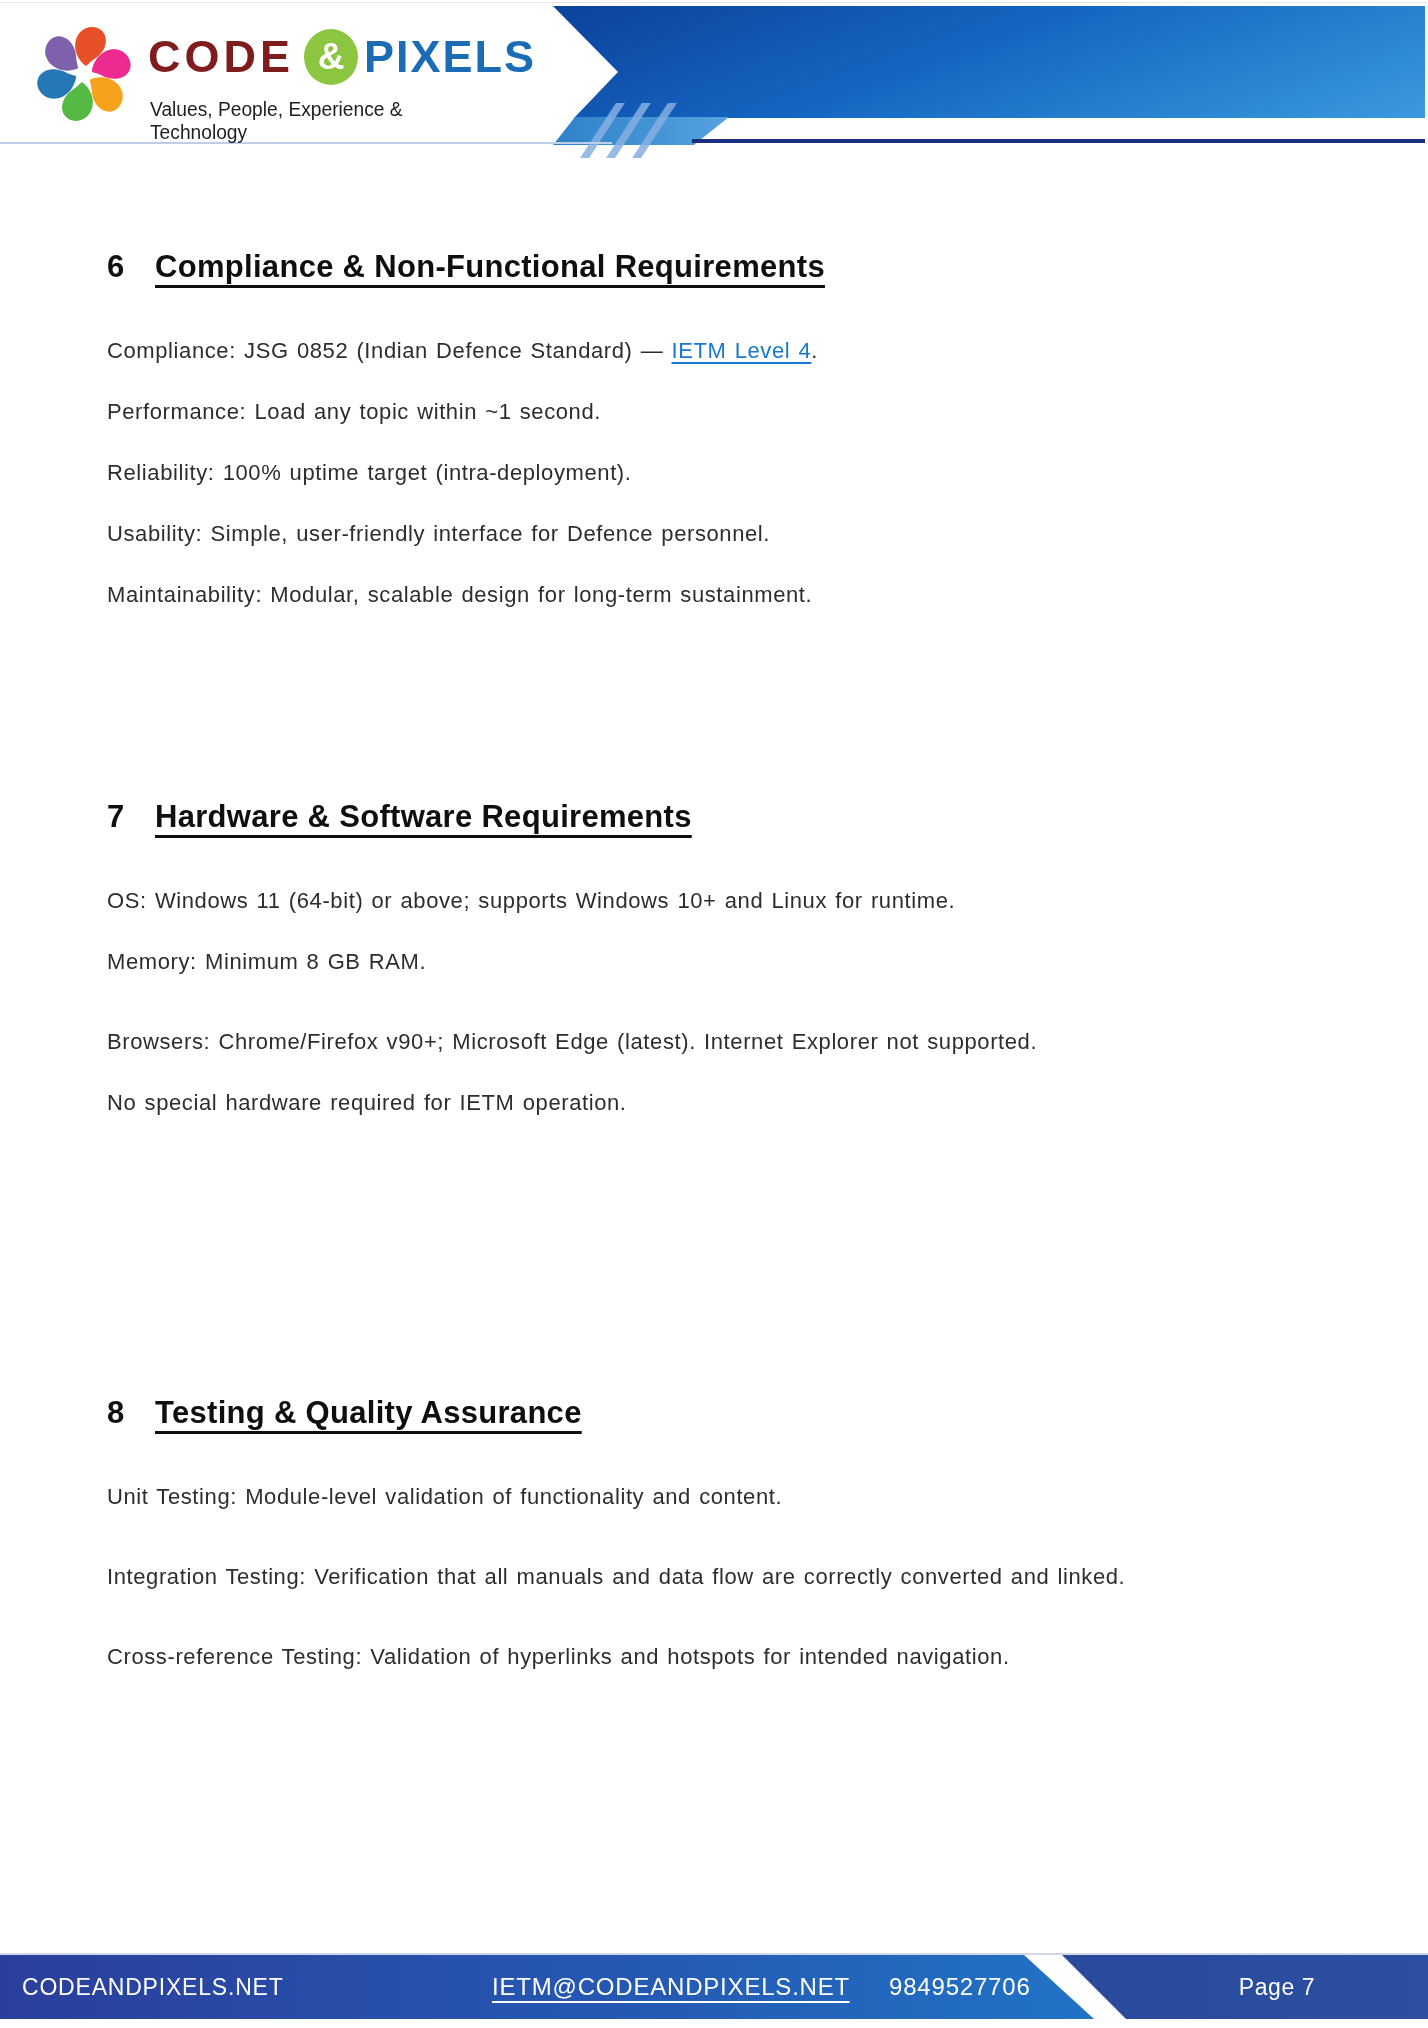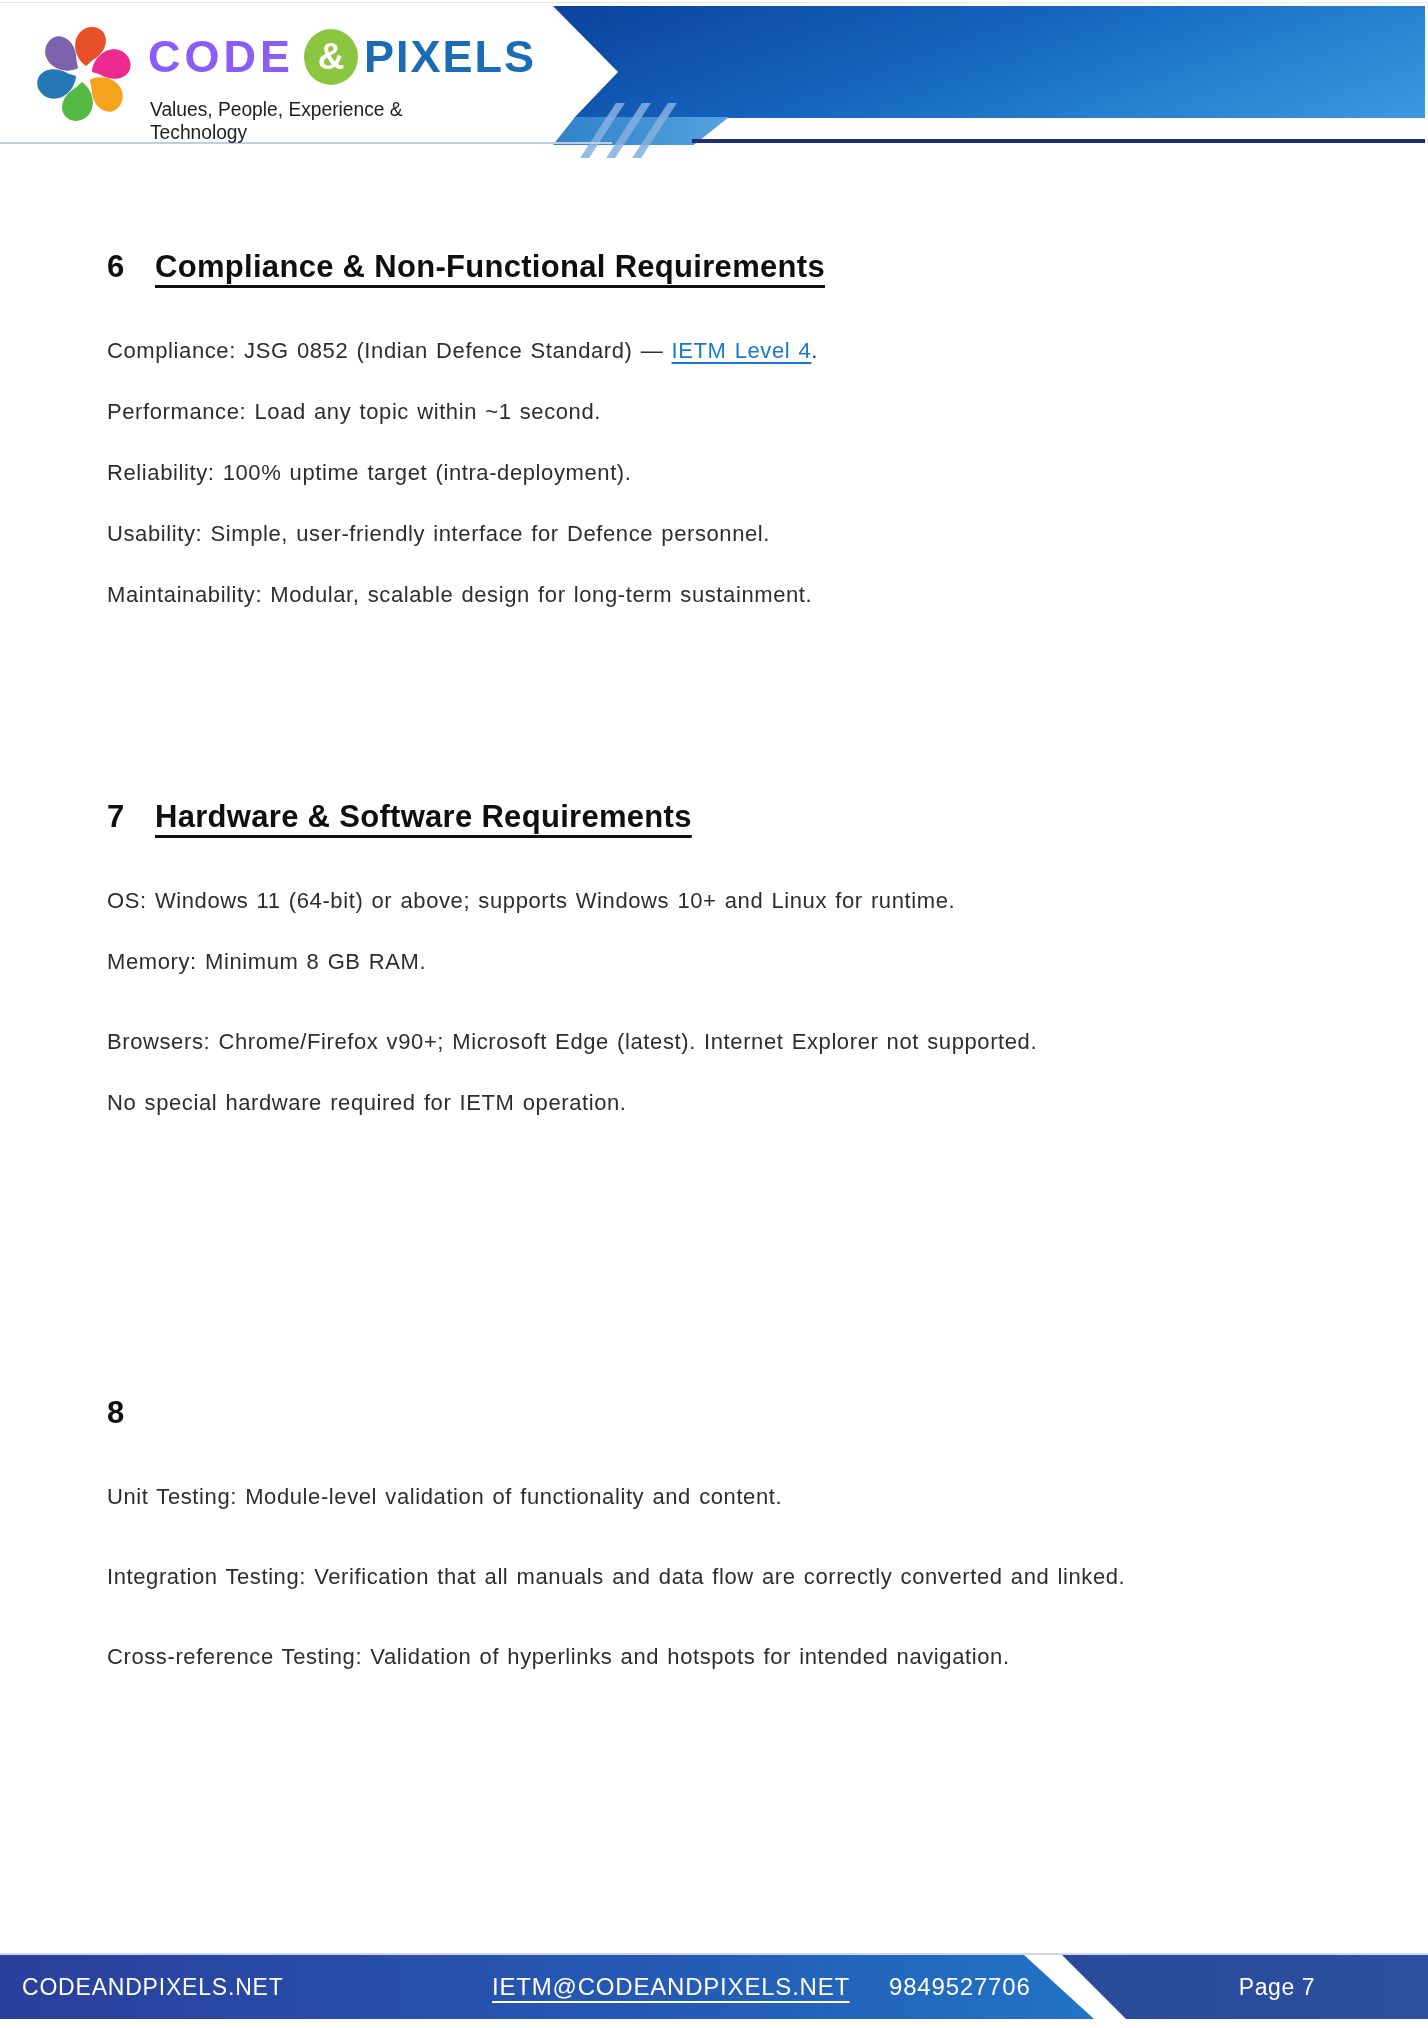--- a/index.html
+++ b/index.html
@@ -10,21 +10,21 @@
     font-family:"Liberation Sans","DejaVu Sans",sans-serif;
     color:#2d2d2d;
   }
   
   .header { position:relative; width:100%; height:150px; }
   .top-hairline { position:absolute; top:2px; left:0; right:0; height:1px; background:#e7e7e7; }
 
   .logo-block { position:absolute; left:28px; top:10px; width:470px; height:128px; }
   .pinwheel { position:absolute; left:2px; top:10px; width:108px; height:108px; }
   .wordmark { position:absolute; left:120px; top:18px; height:58px; white-space:nowrap; display:flex; align-items:center; }
-  .brand-code { font-size:45px; font-weight:600; letter-spacing:4px; color:#8b5cf6; }
+  .brand-code { font-size:45px; font-weight:600; letter-spacing:4px; color:#7f1d1d; }
   .amp-circle {
     display:inline-flex; align-items:center; justify-content:center;
     width:54px; height:56px; border-radius:50%;
     background:#8cc540; color:#ffffff; font-size:37px; font-weight:700;
     margin:0 6px 0 10px;
   }
   .brand-pixels { font-size:45px; font-weight:800; letter-spacing:2px; color:#1a6cb5; }
   .tagline { position:absolute; left:122px; top:88px; font-size:20px; font-weight:500; color:#1e1e1e; letter-spacing:0px; transform:scaleX(.96); transform-origin:left; }
 
   .banner {
@@ -135,20 +135,21 @@
       <span class="num">7</span>
       <span class="title">Hardware &amp; Software Requirements</span>
     </h2>
     <p class="body-par">OS: Windows 11 (64-bit) or above; supports Windows 10+ and Linux for runtime.</p>
     <p class="body-par">Memory: Minimum 8 GB RAM.</p>
     <p class="body-par justify">Browsers: Chrome/Firefox v90+; Microsoft Edge (latest). Internet Explorer not supported.</p>
     <p class="body-par">No special hardware required for IETM operation.</p>
 
     <h2 class="section-heading mt-xl">
       <span class="num">8</span>
+      <span class="title">Testing &amp; Quality Assurance</span>
     </h2>
     <p class="body-par">Unit Testing: Module-level validation of functionality and content.</p>
     <p class="body-par justify">Integration Testing: Verification that all manuals and data flow are correctly converted and linked.</p>
     <p class="body-par justify">Cross-reference Testing: Validation of hyperlinks and hotspots for intended navigation.</p>
 
   </div>
 
   <div class="footer">
     <div class="footer-edge"></div>
     <div class="footer-bar-left"></div>

